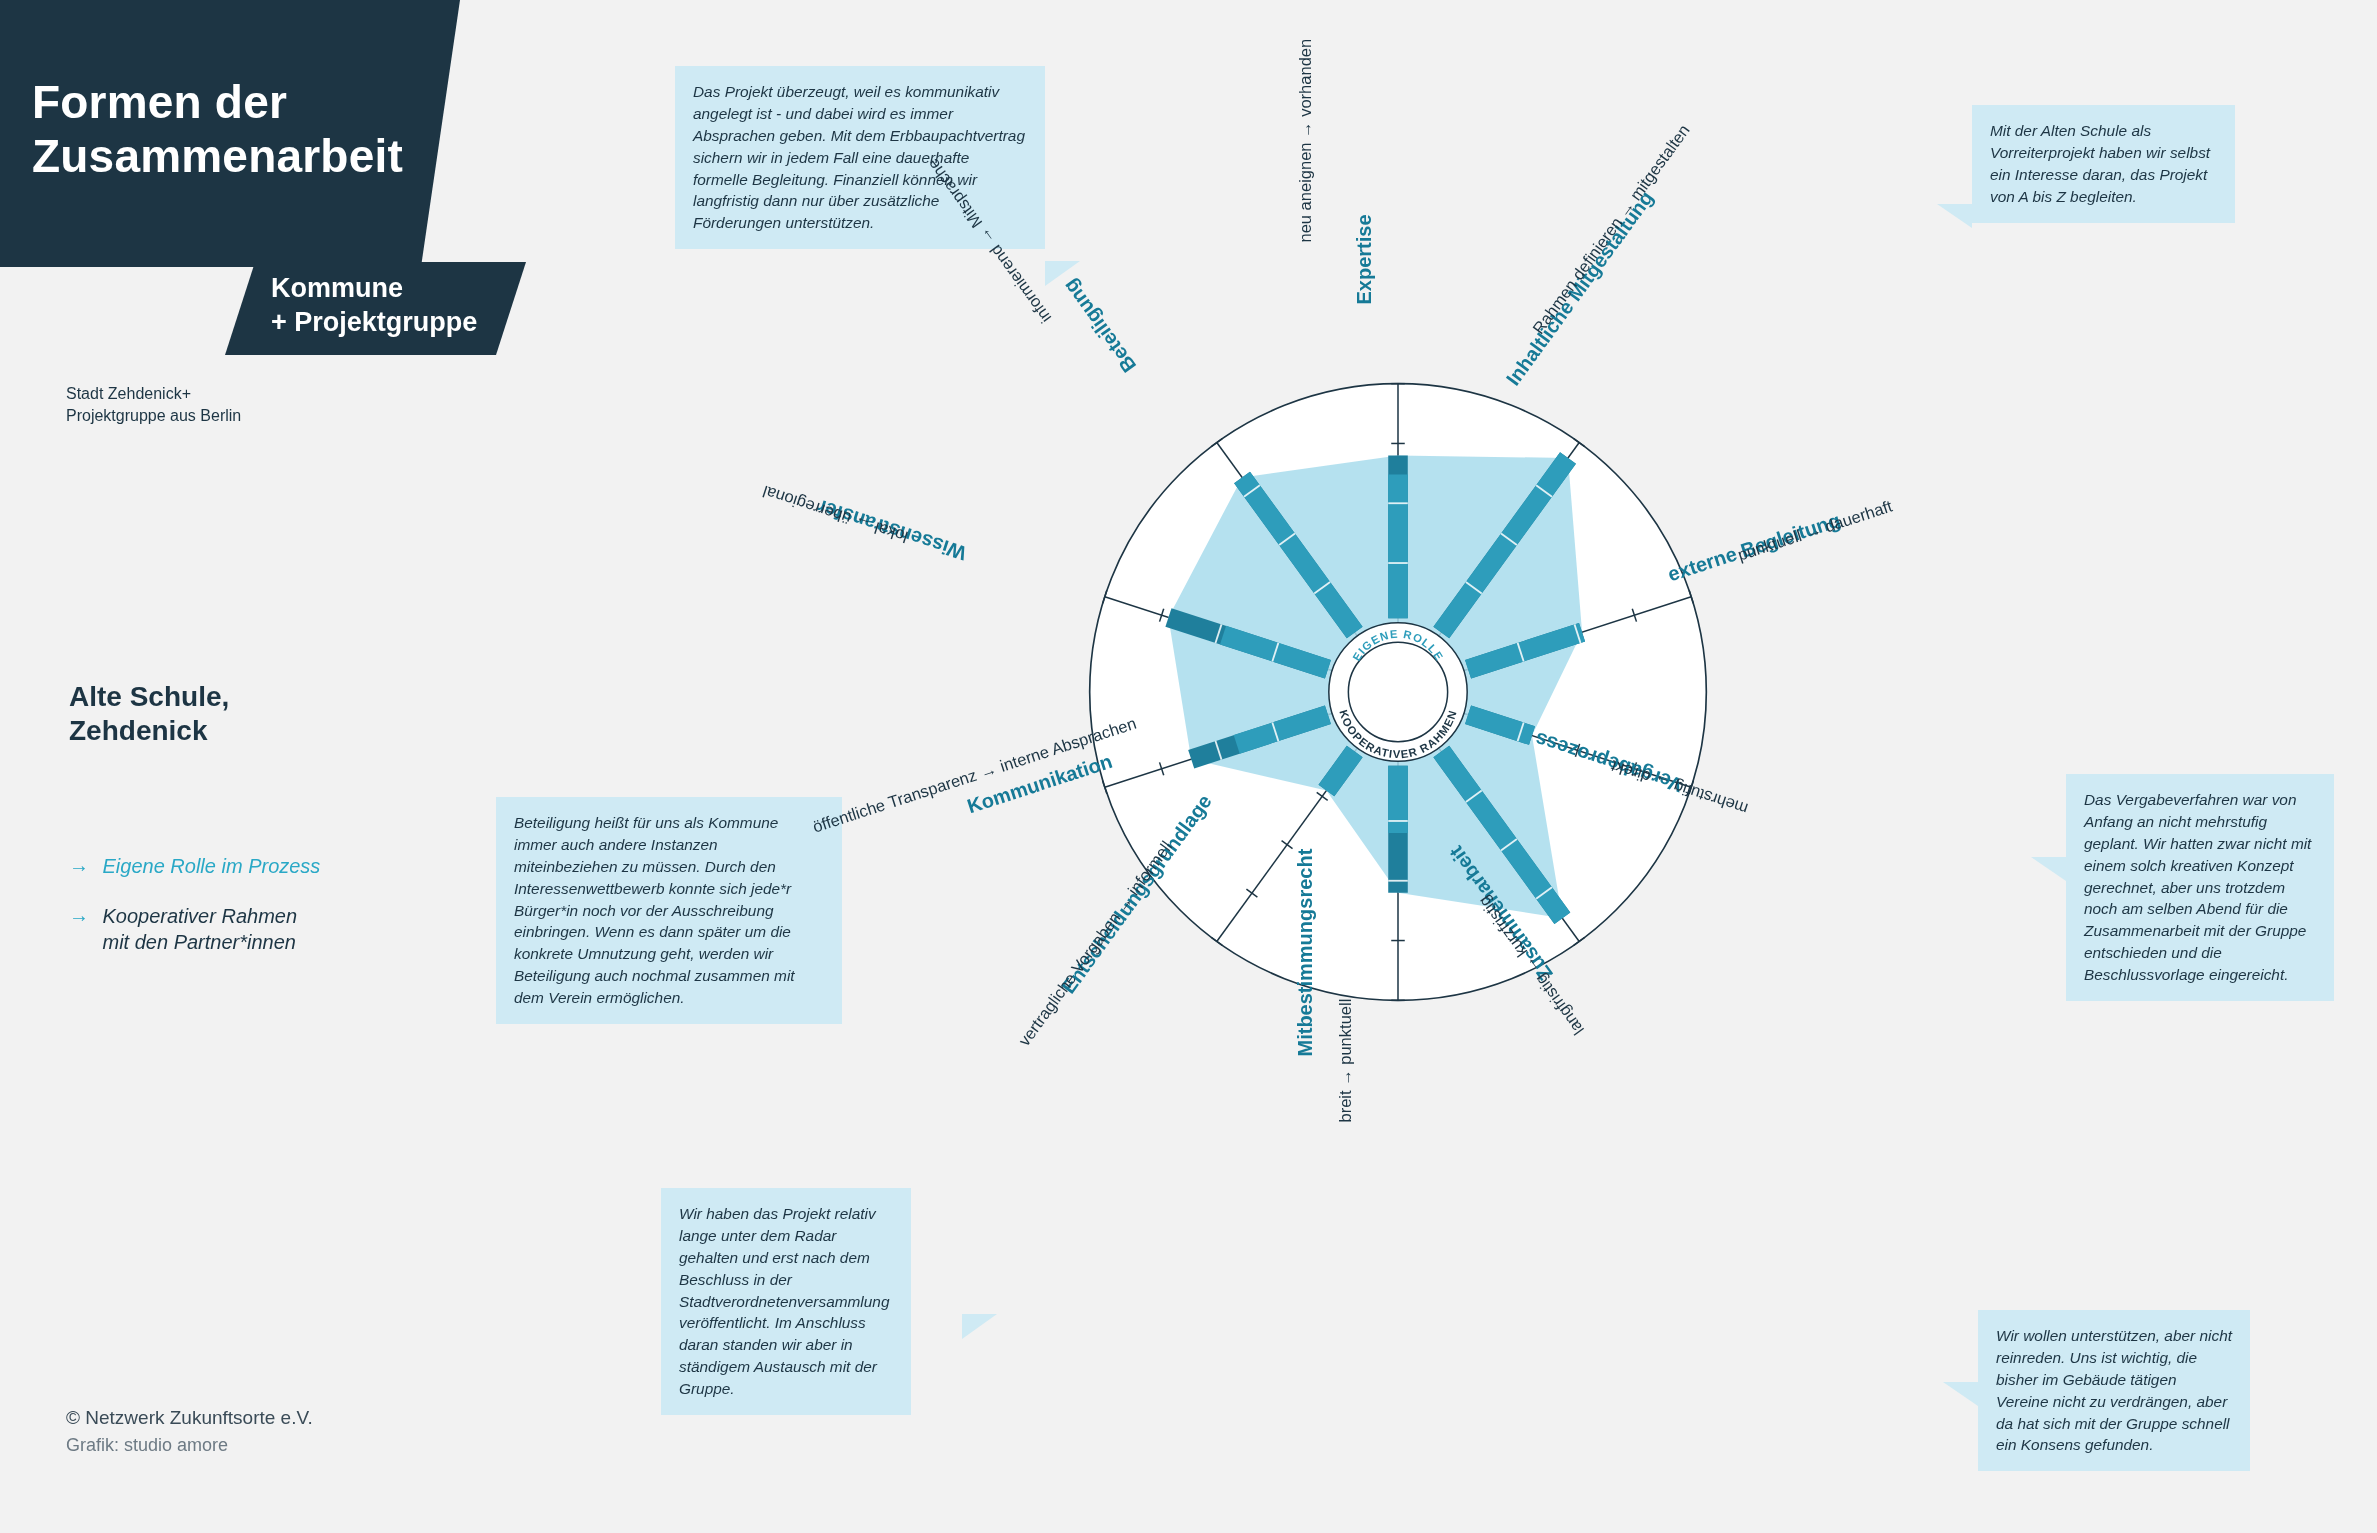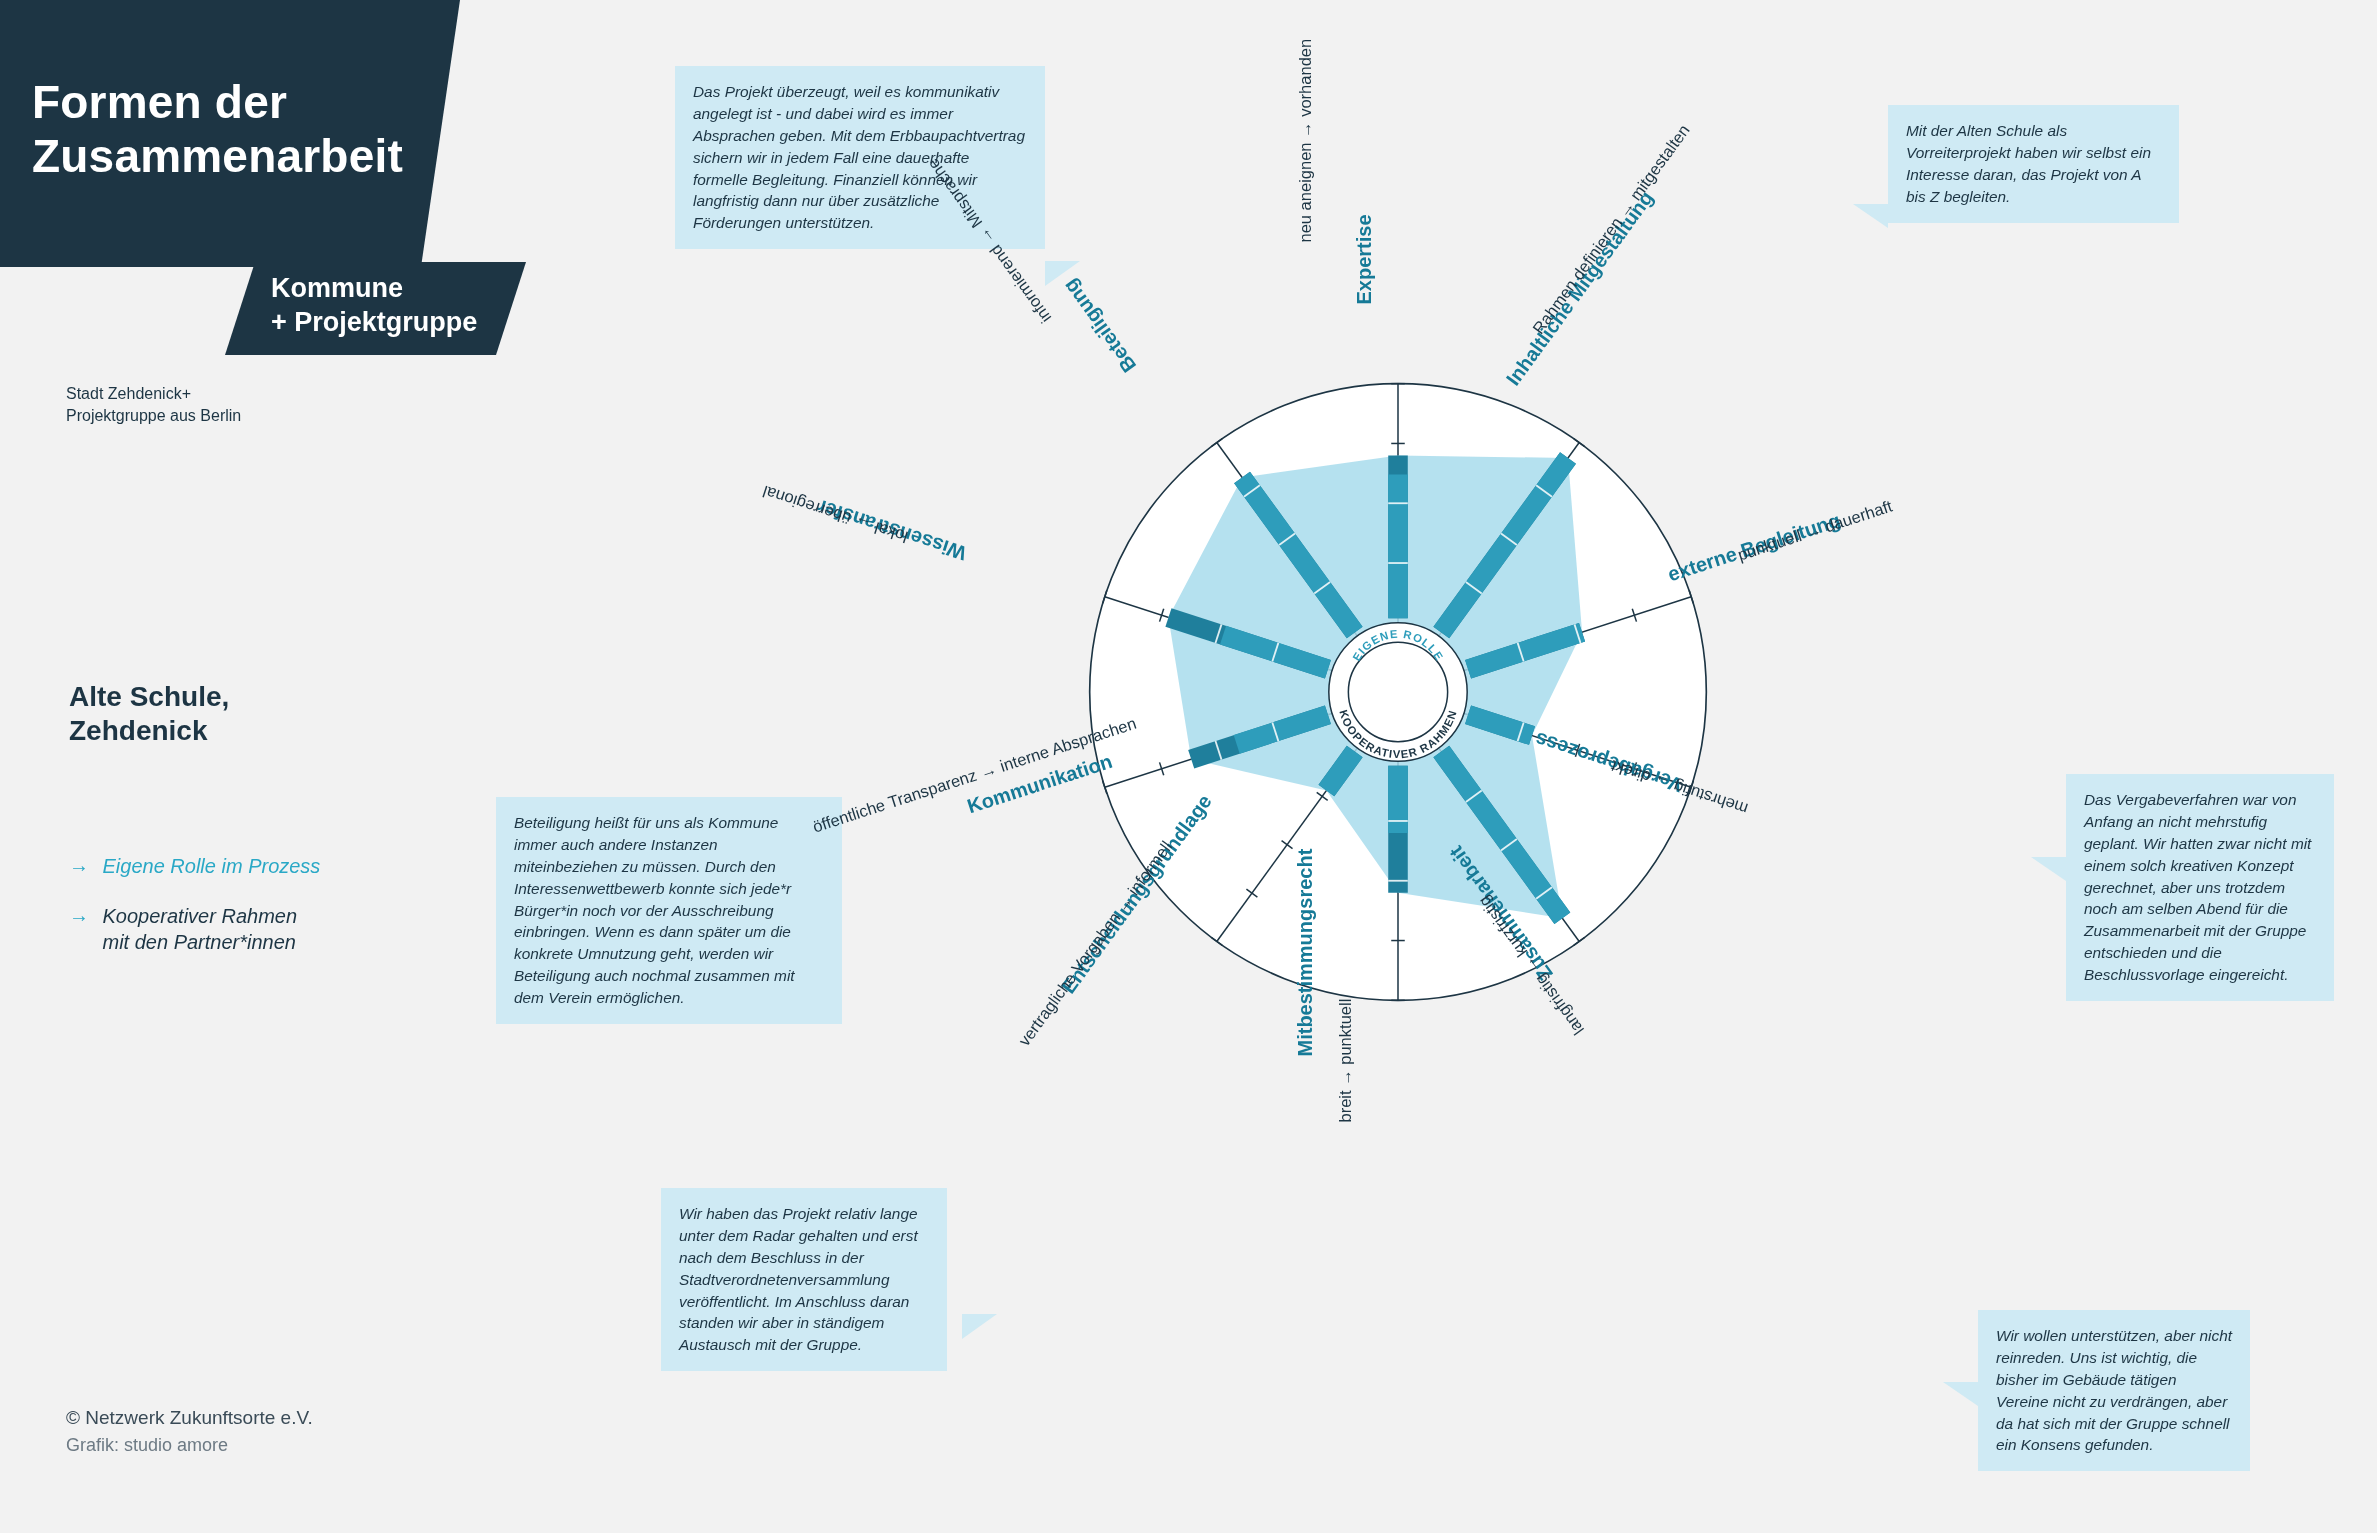--- a/index.html
+++ b/index.html
@@ -116,36 +116,36 @@
 <div class="abs" id="footer">
   <div class="c1">© Netzwerk Zukunftsorte e.V.</div>
   <div class="c2">Grafik: studio amore</div>
 </div>
 
 <div class="abs callout" style="left:675px;top:66px;width:370px;">
   <span>Das Projekt überzeugt, weil es kommunikativ angelegt ist - und dabei wird es immer Absprachen geben. Mit dem Erbbaupachtvertrag sichern wir in jedem Fall eine dauerhafte formelle Begleitung. Finanziell können wir langfristig dann nur über zusätzliche Förderungen unterstützen.</span>
   <span class="tail" style="left:370px;top:195px;border-top:0 solid transparent;border-bottom:25.6px solid transparent;border-left:35px solid #cfeaf4;"></span>
 </div>
 
-<div class="abs callout" style="left:1888px;top:105px;width:291px;">
+<div class="abs callout" style="left:1972px;top:105px;width:263px;">
   <span>Mit der Alten Schule als Vorreiterprojekt haben wir selbst ein Interesse daran, das Projekt von A bis Z begleiten.</span>
   <span class="tail" style="left:-35px;top:99px;border-top:0 solid transparent;border-bottom:24px solid transparent;border-right:35px solid #cfeaf4;"></span>
 </div>
 
 <div class="abs callout" style="left:2066px;top:774px;width:268px;">
   <span>Das Vergabeverfahren war von Anfang an nicht mehrstufig geplant. Wir hatten zwar nicht mit einem solch kreativen Konzept gerechnet, aber uns trotzdem noch am selben Abend für die Zusammenarbeit mit der Gruppe entschieden und die Beschlussvorlage eingereicht.</span>
   <span class="tail" style="left:-35px;top:83px;border-top:0 solid transparent;border-bottom:24px solid transparent;border-right:35px solid #cfeaf4;"></span>
 </div>
 
 <div class="abs callout" style="left:496px;top:797px;width:346px;">
   <span>Beteiligung heißt für uns als Kommune immer auch andere Instanzen miteinbeziehen zu müssen. Durch den Interessenwettbewerb konnte sich jede*r Bürger*in noch vor der Ausschreibung einbringen. Wenn es dann später um die konkrete Umnutzung geht, werden wir Beteiligung auch nochmal zusammen mit dem Verein ermöglichen.</span>
   <span class="tail" style="left:301px;top:123px;border-top:0 solid transparent;border-bottom:25.6px solid transparent;border-left:35px solid #cfeaf4;"></span>
 </div>
 
-<div class="abs callout" style="left:661px;top:1188px;width:286px;">
+<div class="abs callout" style="left:661px;top:1188px;width:250px;">
   <span>Wir haben das Projekt relativ lange unter dem Radar gehalten und erst nach dem Beschluss in der Stadtverordnetenversammlung veröffentlicht. Im Anschluss daran standen wir aber in ständigem Austausch mit der Gruppe.</span>
   <span class="tail" style="left:301px;top:126px;border-top:0 solid transparent;border-bottom:25.6px solid transparent;border-left:35px solid #cfeaf4;"></span>
 </div>
 
 <div class="abs callout" style="left:1978px;top:1270px;width:272px;margin-top:40px;">
   <span>Wir wollen unterstützen, aber nicht reinreden. Uns ist wichtig, die bisher im Gebäude tätigen Vereine nicht zu verdrängen, aber da hat sich mit der Gruppe schnell ein Konsens gefunden.</span>
   <span class="tail" style="left:-35px;top:72px;border-top:0 solid transparent;border-bottom:24px solid transparent;border-right:35px solid #cfeaf4;"></span>
 </div>
 
 <div class="abs" id="chart">

